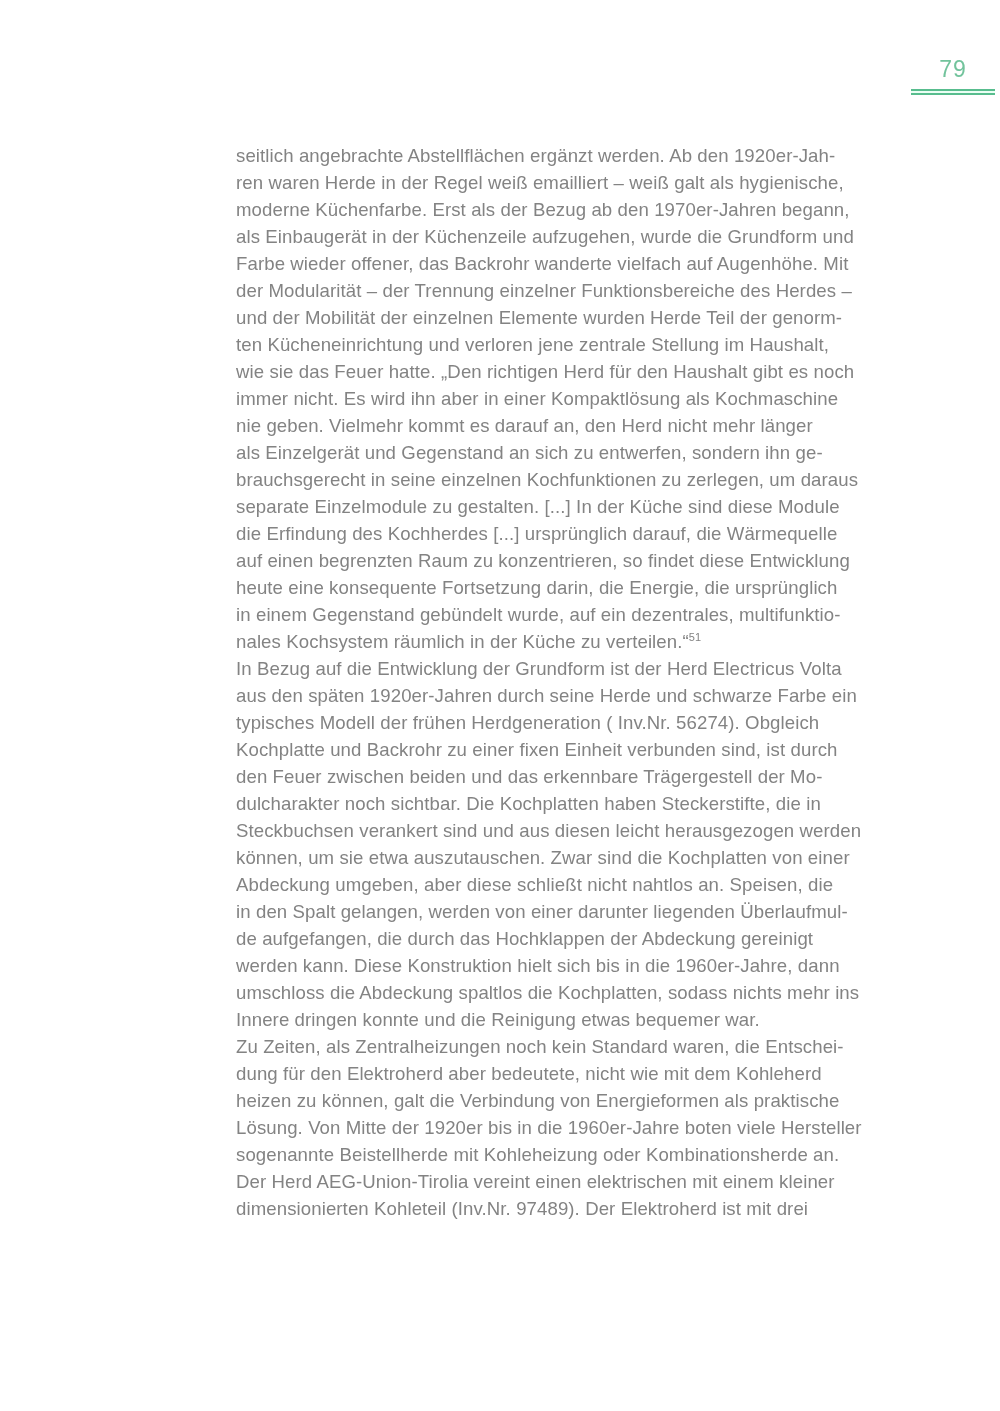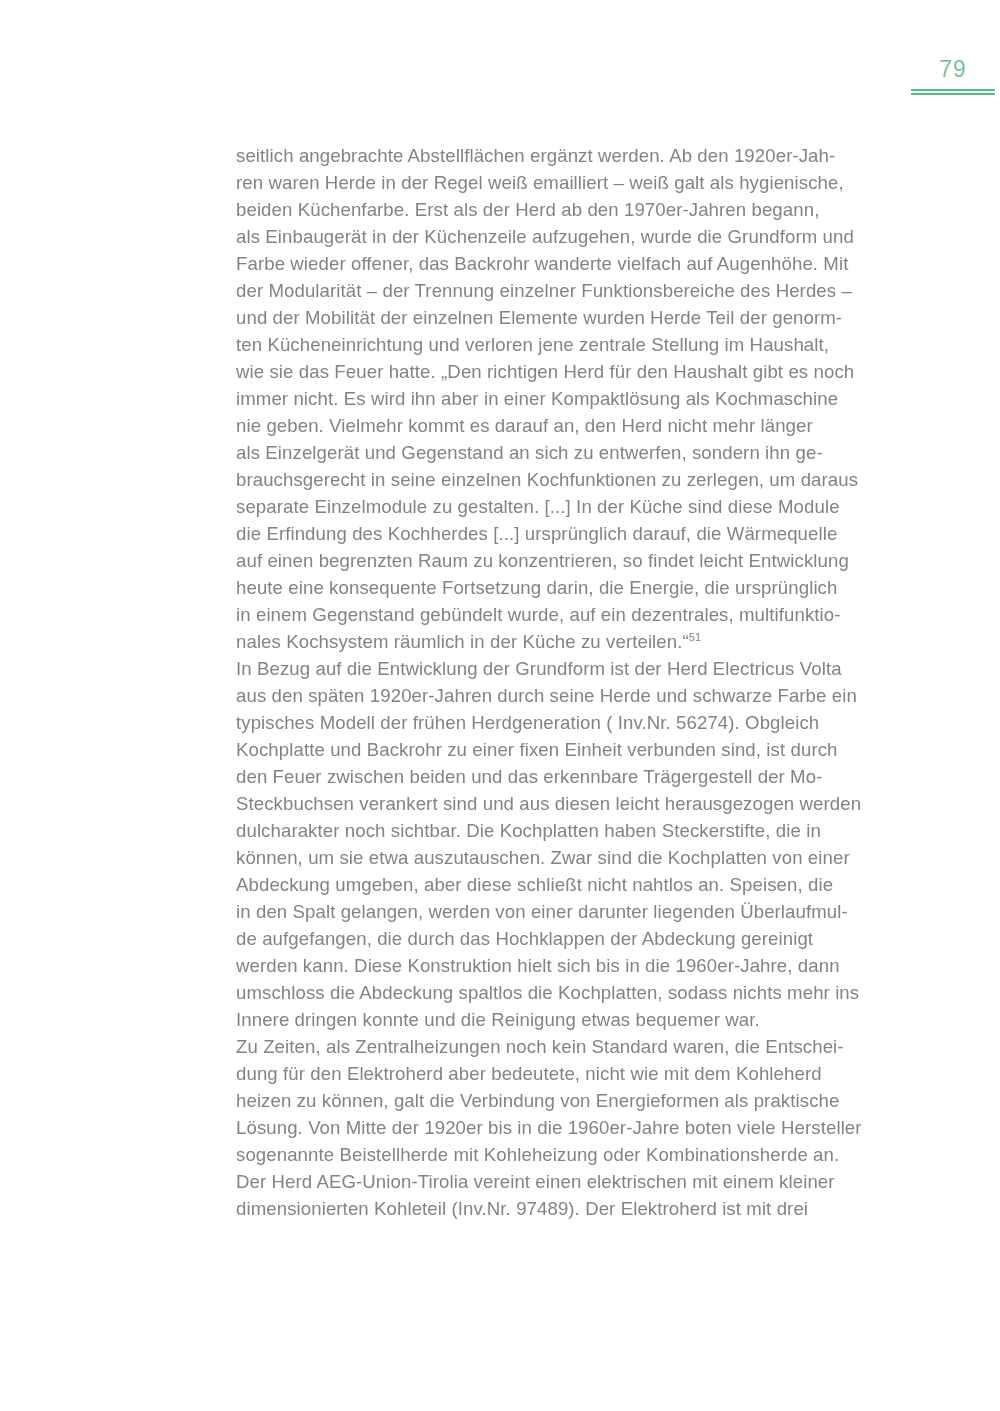--- a/index.html
+++ b/index.html
@@ -61,44 +61,44 @@
 
 <header class="page-header">
   <div class="page-number">79</div>
   <div class="header-rule"></div>
 </header>
 
 <main class="body-text">
 
 <div class="text-line"><span>seitlich angebrachte Abstellflächen ergänzt werden. Ab den 1920er-Jah-</span></div>
     <div class="text-line"><span>ren waren Herde in der Regel weiß emailliert – weiß galt als hygienische,</span></div>
-    <div class="text-line"><span>beiden Küchenfarbe. Erst als der Herd ab den 1970er-Jahren begann,</span></div>
+    <div class="text-line"><span>moderne Küchenfarbe. Erst als der Bezug ab den 1970er-Jahren begann,</span></div>
     <div class="text-line"><span>als Einbaugerät in der Küchenzeile aufzugehen, wurde die Grundform und</span></div>
     <div class="text-line"><span>Farbe wieder offener, das Backrohr wanderte vielfach auf Augenhöhe. Mit</span></div>
     <div class="text-line"><span>der Modularität – der Trennung einzelner Funktionsbereiche des Herdes –</span></div>
     <div class="text-line"><span>und der Mobilität der einzelnen Elemente wurden Herde Teil der genorm-</span></div>
     <div class="text-line"><span>ten Kücheneinrichtung und verloren jene zentrale Stellung im Haushalt,</span></div>
     <div class="text-line"><span>wie sie das Feuer hatte. „Den richtigen Herd für den Haushalt gibt es noch</span></div>
     <div class="text-line"><span>immer nicht. Es wird ihn aber in einer Kompaktlösung als Kochmaschine</span></div>
     <div class="text-line"><span>nie geben. Vielmehr kommt es darauf an, den Herd nicht mehr länger</span></div>
     <div class="text-line"><span>als Einzelgerät und Gegenstand an sich zu entwerfen, sondern ihn ge-</span></div>
     <div class="text-line"><span>brauchsgerecht in seine einzelnen Kochfunktionen zu zerlegen, um daraus</span></div>
     <div class="text-line"><span>separate Einzelmodule zu gestalten. [...] In der Küche sind diese Module</span></div>
     <div class="text-line"><span>die Erfindung des Kochherdes [...] ursprünglich darauf, die Wärmequelle</span></div>
-    <div class="text-line"><span>auf einen begrenzten Raum zu konzentrieren, so findet leicht Entwicklung</span></div>
+    <div class="text-line"><span>auf einen begrenzten Raum zu konzentrieren, so findet diese Entwicklung</span></div>
     <div class="text-line"><span>heute eine konsequente Fortsetzung darin, die Energie, die ursprünglich</span></div>
     <div class="text-line"><span>in einem Gegenstand gebündelt wurde, auf ein dezentrales, multifunktio-</span></div>
     <div class="text-line"><span>nales Kochsystem räumlich in der Küche zu verteilen.“</span><sup>51</sup></div>
     <div class="text-line"><span>In Bezug auf die Entwicklung der Grundform ist der Herd Electricus Volta</span></div>
     <div class="text-line"><span>aus den späten 1920er-Jahren durch seine Herde und schwarze Farbe ein</span></div>
     <div class="text-line"><span>typisches Modell der frühen Herdgeneration ( Inv.Nr. 56274). Obgleich</span></div>
     <div class="text-line"><span>Kochplatte und Backrohr zu einer fixen Einheit verbunden sind, ist durch</span></div>
     <div class="text-line"><span>den Feuer zwischen beiden und das erkennbare Trägergestell der Mo-</span></div>
+    <div class="text-line"><span>dulcharakter noch sichtbar. Die Kochplatten haben Steckerstifte, die in</span></div>
     <div class="text-line"><span>Steckbuchsen verankert sind und aus diesen leicht herausgezogen werden</span></div>
-    <div class="text-line"><span>dulcharakter noch sichtbar. Die Kochplatten haben Steckerstifte, die in</span></div>
     <div class="text-line"><span>können, um sie etwa auszutauschen. Zwar sind die Kochplatten von einer</span></div>
     <div class="text-line"><span>Abdeckung umgeben, aber diese schließt nicht nahtlos an. Speisen, die</span></div>
     <div class="text-line"><span>in den Spalt gelangen, werden von einer darunter liegenden Überlaufmul-</span></div>
     <div class="text-line"><span>de aufgefangen, die durch das Hochklappen der Abdeckung gereinigt</span></div>
     <div class="text-line"><span>werden kann. Diese Konstruktion hielt sich bis in die 1960er-Jahre, dann</span></div>
     <div class="text-line"><span>umschloss die Abdeckung spaltlos die Kochplatten, sodass nichts mehr ins</span></div>
     <div class="text-line"><span>Innere dringen konnte und die Reinigung etwas bequemer war.</span></div>
     <div class="text-line"><span>Zu Zeiten, als Zentralheizungen noch kein Standard waren, die Entschei-</span></div>
     <div class="text-line"><span>dung für den Elektroherd aber bedeutete, nicht wie mit dem Kohleherd</span></div>
     <div class="text-line"><span>heizen zu können, galt die Verbindung von Energieformen als praktische</span></div>

